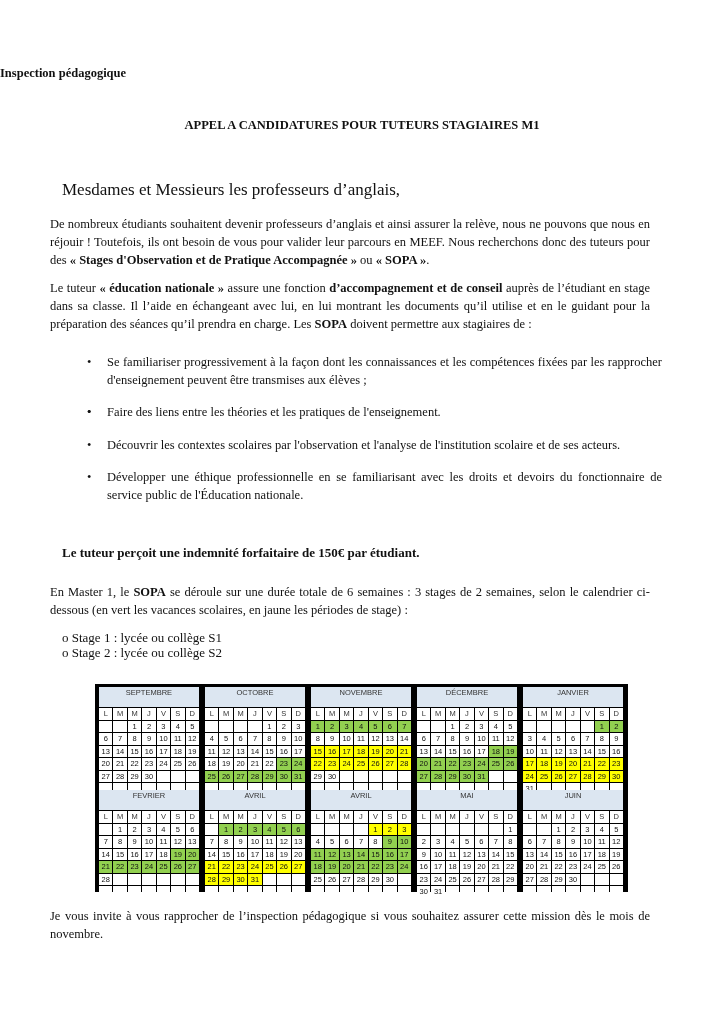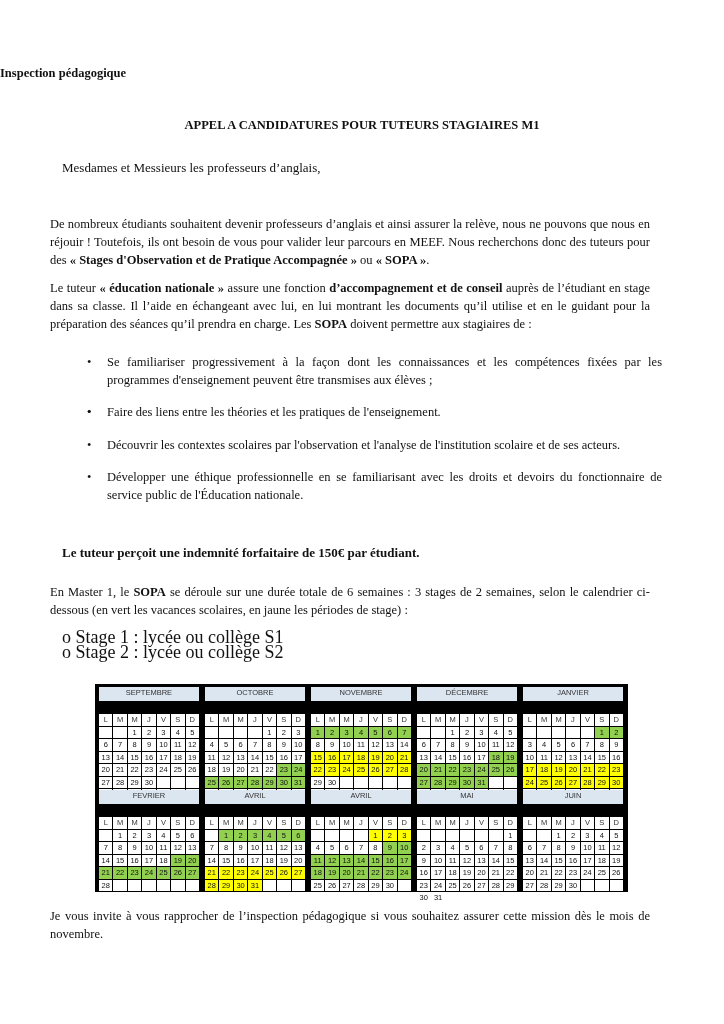--- a/index.html
+++ b/index.html
@@ -3,62 +3,62 @@
 <meta charset="utf-8">
 <style>
   html, body { margin: 0; padding: 0; background: #ffffff; }
   body { width: 724px; height: 1024px; position: relative; overflow: hidden;
          font-family: "Liberation Serif", "DejaVu Serif", serif; color: #111; }
   .page { position: absolute; left: 0; top: 0; width: 724px; height: 1024px; }
   .header { position: absolute; top: 66px; left: 0; width: 724px; text-align: left;
             font-weight: bold; font-size: 12.5px; }
   .title { position: absolute; top: 118px; left: 0; width: 724px; text-align: center;
            font-weight: bold; font-size: 12.5px; }
-  .salutation { position: absolute; top: 160px; left: 62px; font-size: 13px; }
+  .salutation { position: absolute; top: 180px; left: 62px; font-size: 17px; }
   .para { position: absolute; left: 50px; width: 600px; font-size: 12.5px; line-height: 18.2px;
           text-align: justify; }
   .p1 { top: 215px; }
   .p2 { top: 279px; }
   .bullets { position: absolute; left: 62px; top: 353px; width: 600px; margin: 0; padding: 0; list-style: none; }
   .bullets li { position: relative; padding-left: 45px; font-size: 12.5px; line-height: 18.2px;
                 text-align: justify; margin-bottom: 14px; }
   .bullets li .dot { position: absolute; left: 25px; top: 0; }
   .fee { position: absolute; top: 545px; left: 62px; font-weight: bold; font-size: 13px; }
   .p3 { top: 583px; }
-  .stages { position: absolute; left: 62px; top: 630px; font-size: 18px; line-height: 15.2px; }
+  .stages { position: absolute; left: 62px; top: 630px; font-size: 13px; line-height: 15.2px; }
   .closing { top: 907px; }
   b { font-weight: bold; }
 
   .calendar { position: absolute; left: 95px; top: 684px; width: 533px; height: 208px;
               background: #000; box-sizing: border-box; padding: 3px 4px; }
   .cal-row { display: flex; gap: 6px; height: 102px; }
   .cal-row + .cal-row { margin-top: 1px; }
   .month { width: 100px; background: #000; font-family: "Liberation Sans", "DejaVu Sans", sans-serif; }
-  .month-name { height: 14px; background: #dce6f1; color: #333; font-size: 7.5px; text-align: center;
-                line-height: 11px; margin-bottom: 13px; }
+  .month-name { height: 20px; background: #dce6f1; color: #333; font-size: 7.5px; text-align: center;
+                line-height: 11px; margin-bottom: 1px; }
   .grid { display: grid; grid-template-columns: repeat(7, 1fr); gap: 1px; }
   .cell { height: 11.5px; background: #fff; font-size: 7.5px; line-height: 11.5px; text-align: center; color: #111; }
   .cell.dow { color: #333; }
   .cell.g { background: #92d050; }
   .cell.y { background: #ffff00; }
 </style>
 </head>
 <body>
 
 <div class="page">
   <div class="header">Inspection pédagogique</div>
   <div class="title">APPEL A CANDIDATURES POUR TUTEURS STAGIAIRES M1</div>
   <div class="salutation">Mesdames et Messieurs les professeurs d’anglais,</div>
 
   <div class="para p1"><span>De nombreux étudiants souhaitent devenir professeurs d’anglais et ainsi assurer la relève, nous ne pouvons que nous en réjouir !  Toutefois, ils ont besoin de vous pour valider leur parcours en MEEF. Nous recherchons donc des tuteurs pour des </span><b>« Stages d'Observation et de Pratique Accompagnée »</b><span> ou </span><b>« SOPA »</b><span>.</span></div>
 
   <div class="para p2"><span>Le tuteur </span><b>« éducation nationale »</b><span> assure une fonction </span><b>d’accompagnement et de conseil</b><span> auprès de l’étudiant en stage dans sa classe. Il l’aide en échangeant avec lui, en lui montrant les documents qu’il utilise et en le guidant pour la préparation des séances qu’il prendra en charge. Les </span><b>SOPA</b><span> doivent permettre aux stagiaires de :</span></div>
 
   <ul class="bullets">
-    <li><span class="dot">•</span><span>Se familiariser progressivement à la façon dont les connaissances et les compétences fixées par les programmes d'enseignement peuvent être transmises aux élèves ;</span></li>
+    <li><span class="dot">•</span><span>Se familiariser progressivement à la façon dont les connaissances et les compétences fixées par les rapprocher d'enseignement peuvent être transmises aux élèves ;</span></li>
     <li><span class="dot">•</span></li>
     <li><span class="dot">•</span><span>Faire des liens entre les théories et les pratiques de l'enseignement.</span></li>
     <li><span class="dot">•</span><span>Découvrir les contextes scolaires par l'observation et l'analyse de l'institution scolaire et de ses acteurs.</span></li>
     <li><span class="dot">•</span><span>Développer une éthique professionnelle en se familiarisant avec les droits et devoirs du fonctionnaire de service public de l'Éducation nationale.</span></li>
   </ul>
 
   <div class="fee">Le tuteur perçoit une indemnité forfaitaire de 150€ par étudiant.</div>
 
   <div class="para p3"><span>En Master 1, le </span><b>SOPA</b><span> se déroule sur une durée totale de 6 semaines : 3 stages de 2 semaines, selon le calendrier ci-dessous (en vert les vacances scolaires, en jaune les périodes de stage) :</span></div>
 

